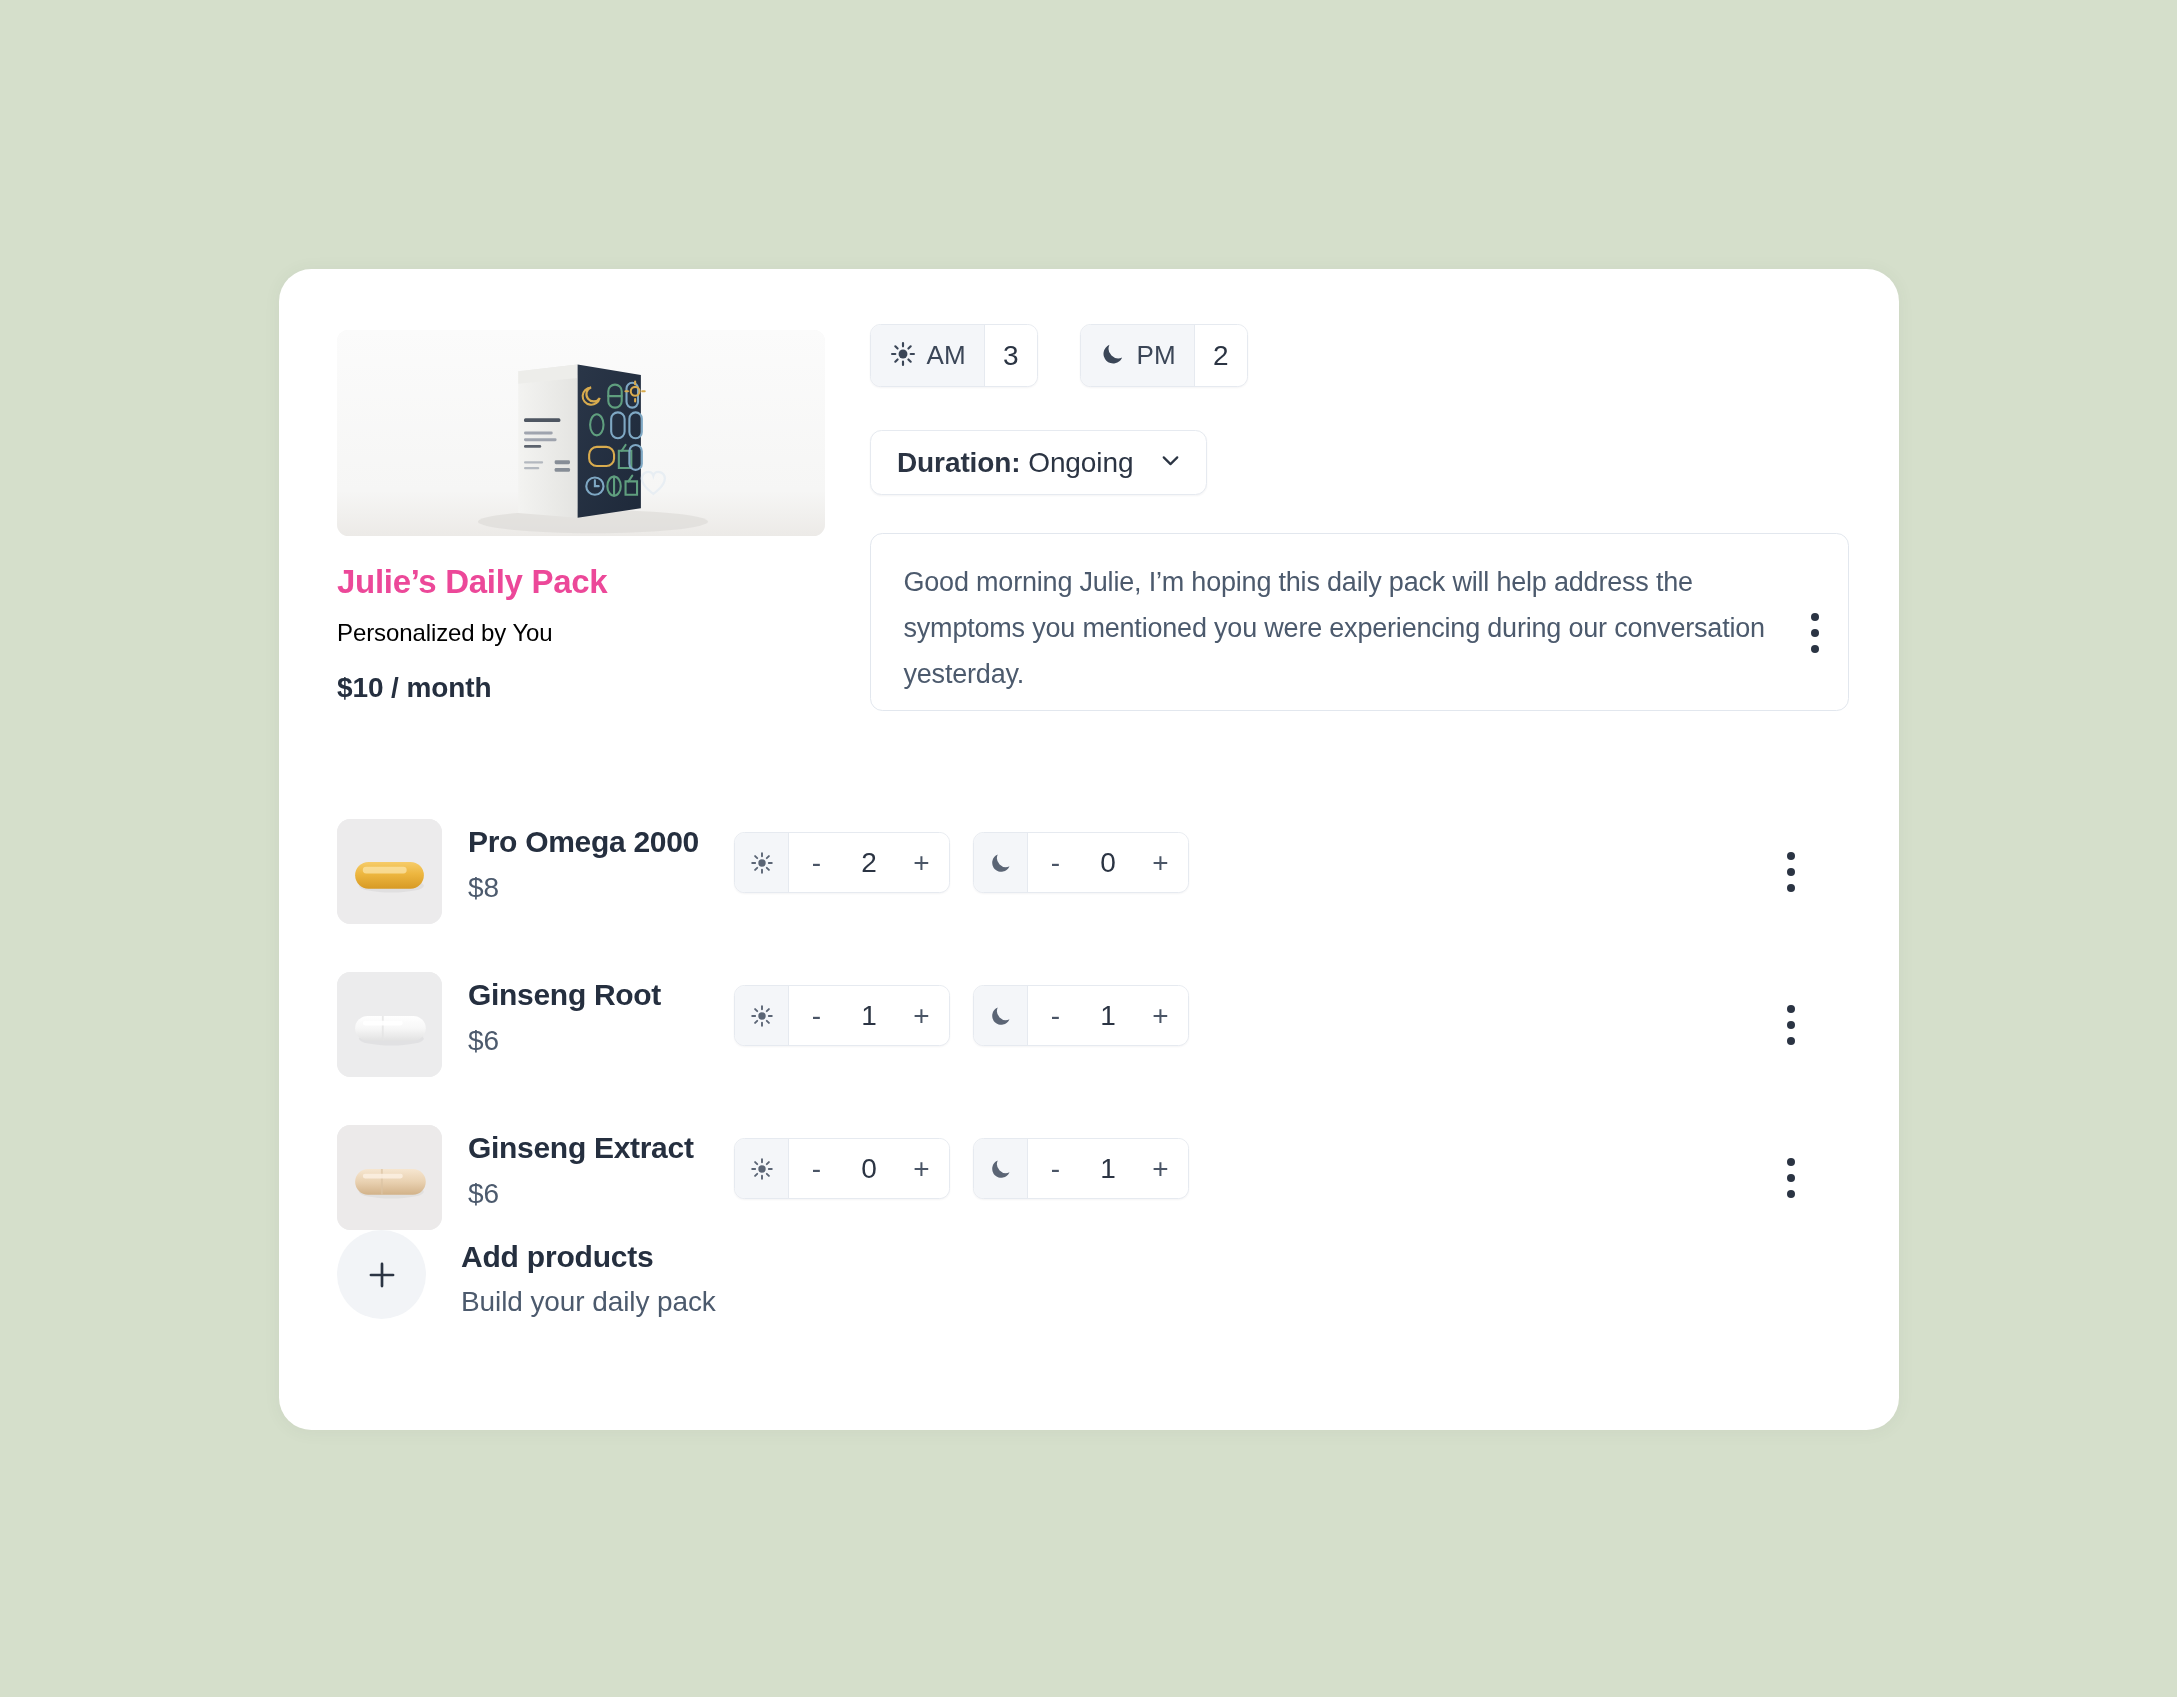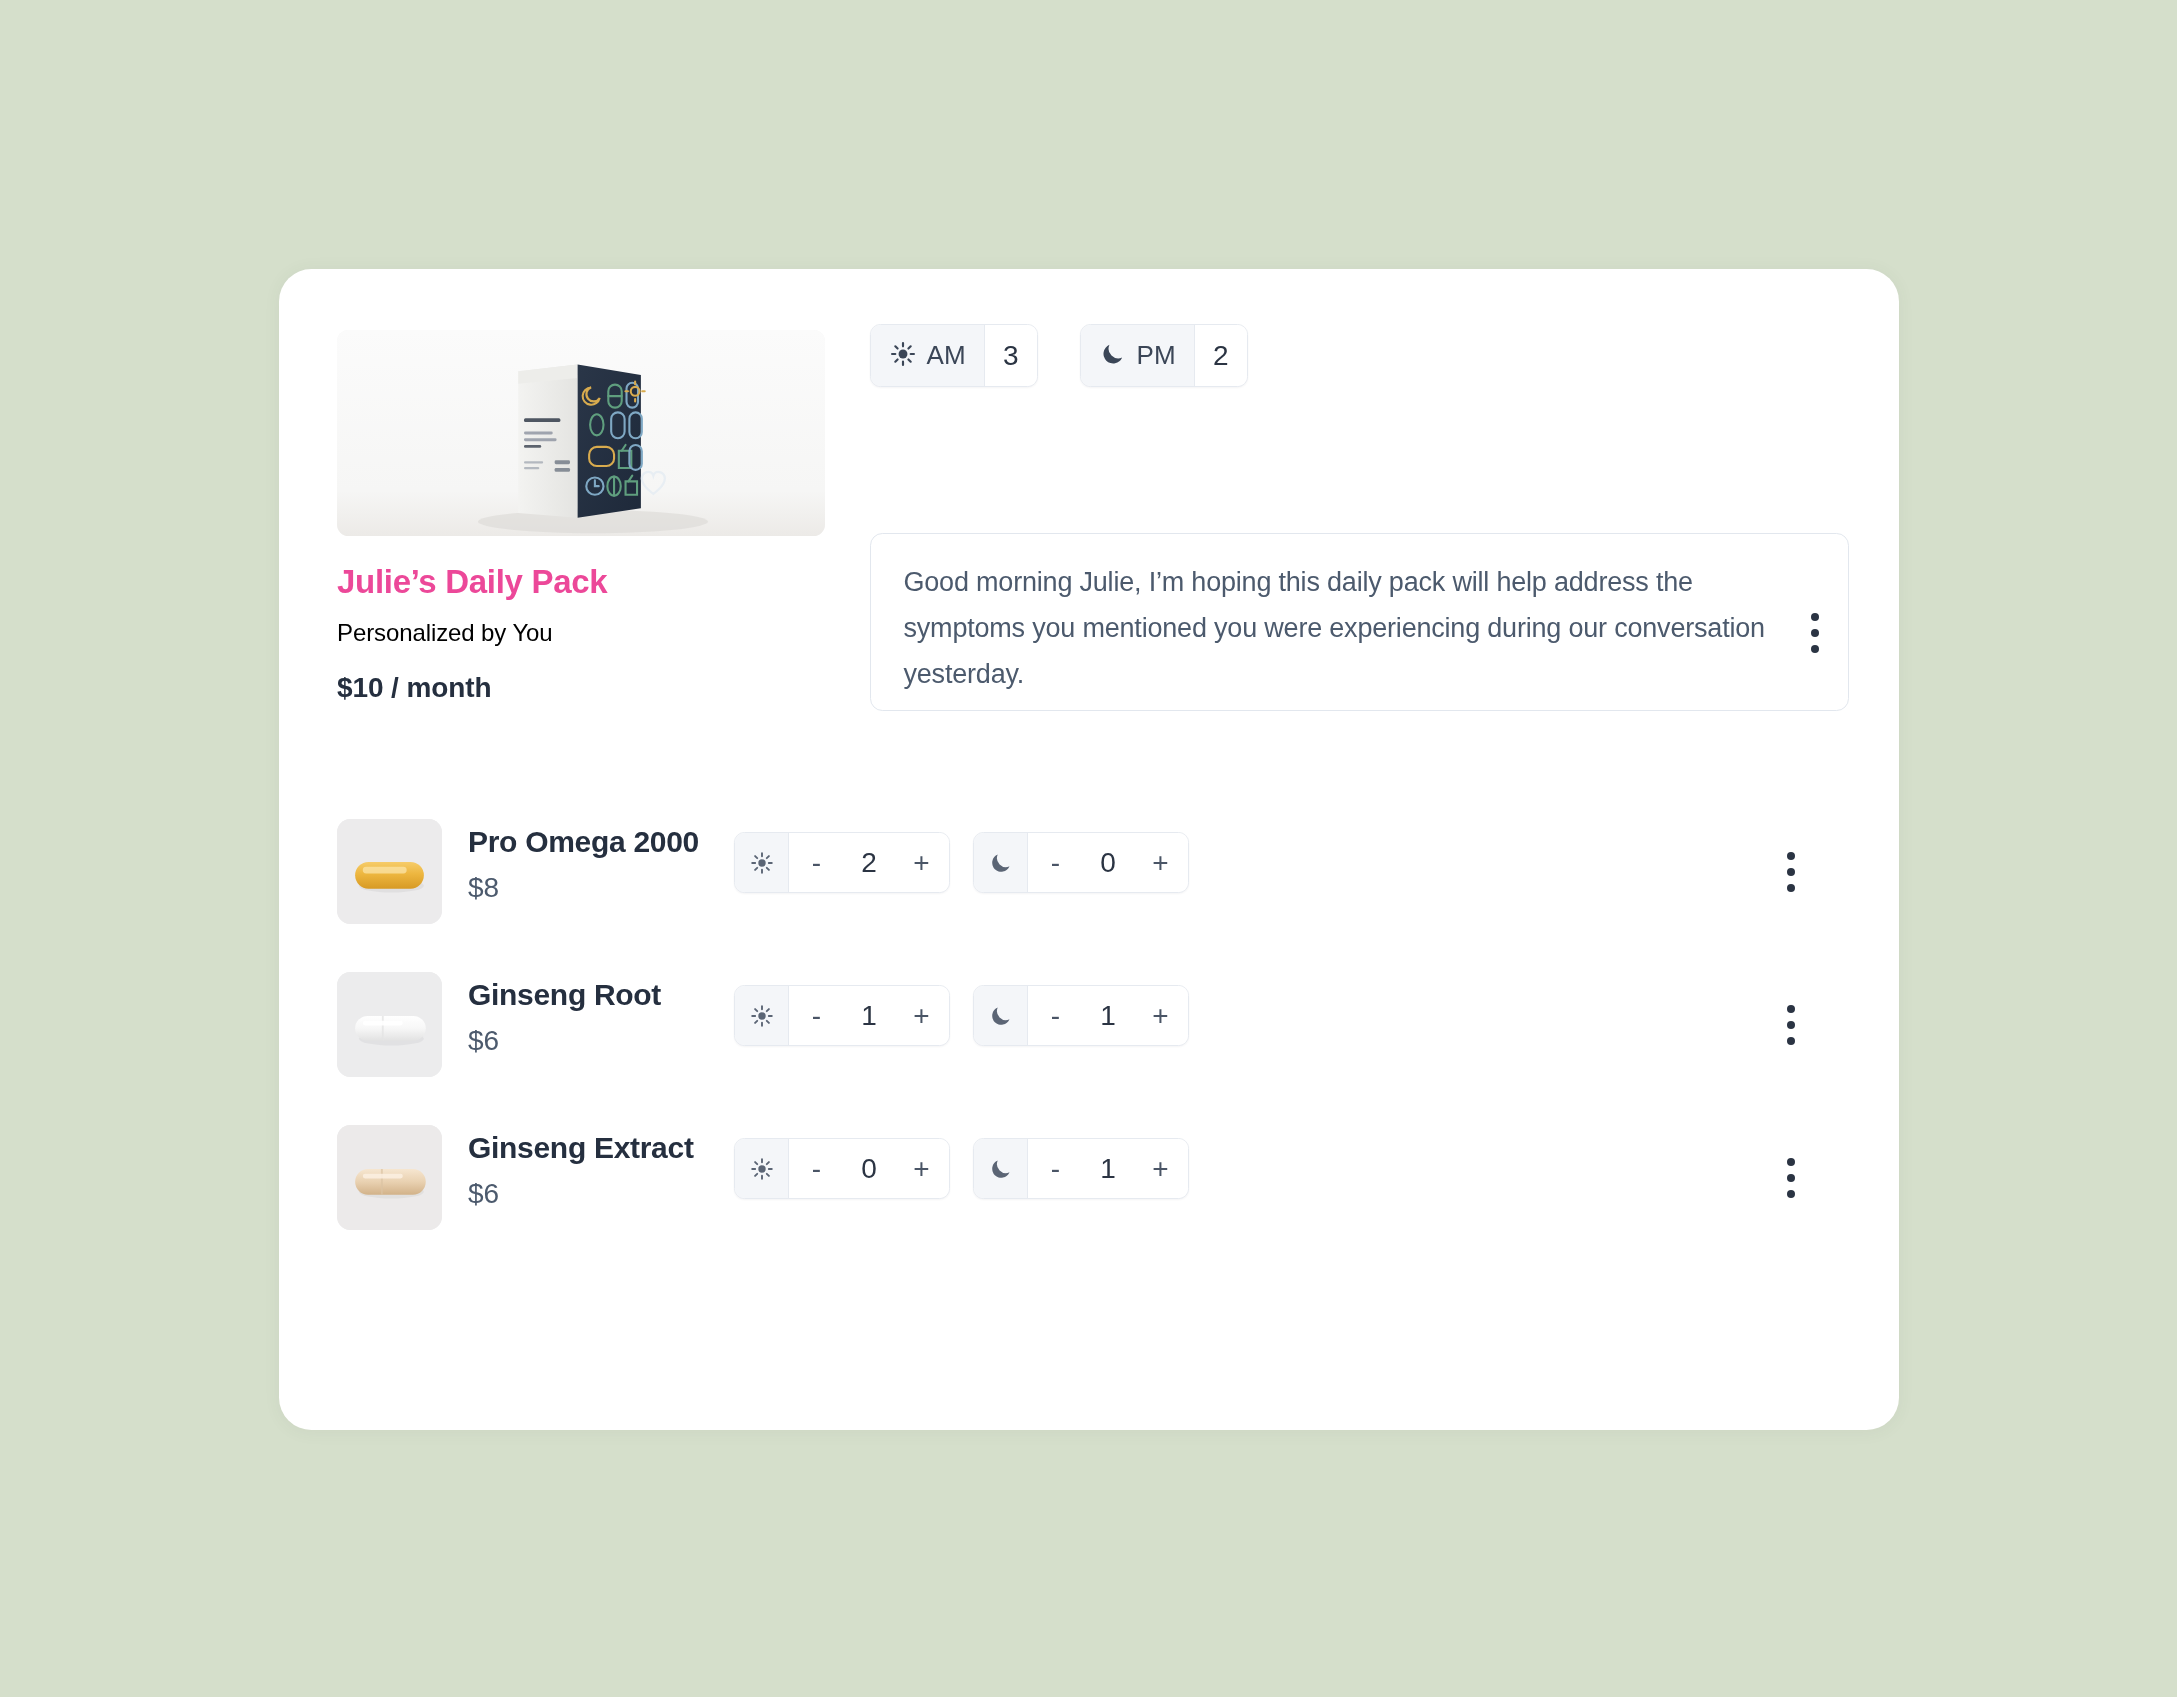--- a/index.html
+++ b/index.html
@@ -376,20 +376,28 @@
           <svg width="26" height="26" viewBox="0 0 24 24">
             <path d="M20.5 15.3A9 9 0 0 1 8.7 3.5a9 9 0 1 0 11.8 11.8z" fill="#3b4657"></path>
           </svg>
         </span>
         <span class="lbl">PM</span>
       </div>
       <div class="seg-val">2</div>
     </div>
   </div>
 
+  <div class="duration">
+    <span class="dtxt"><b>Duration:</b> <span>Ongoing</span></span>
+    <span>
+      <svg width="25" height="25" viewBox="0 0 24 24" fill="none" stroke="#2b3443" stroke-width="2.1" stroke-linecap="round" stroke-linejoin="round">
+        <path d="M5.5 9l6.5 6.5L18.5 9"></path>
+      </svg>
+    </span>
+  </div>
 
   <textarea class="note" placeholder="Add a note for your client" style="">Good morning Julie, I’m hoping this daily pack will help address the symptoms you mentioned you were experiencing during our conversation yesterday.</textarea>
 
   <div class="kebab kebab-header">
     <i></i>
     <i></i>
     <i></i>
   </div>
 
   <div class="prow prow-0">
@@ -548,15 +556,26 @@
         </div>
       </div>
     </div>
     <div class="kebab kebab-row">
       <i></i>
       <i></i>
       <i></i>
     </div>
   </div>
 
+  <div class="addrow">
+    <div class="add-circle">
+      <span>
+        <svg width="38" height="38" viewBox="0 0 24 24" fill="none" stroke="#2b3443" stroke-width="1.7" stroke-linecap="round">
+          <path d="M12 5v14M5 12h14"></path>
+        </svg>
+      </span>
+    </div>
+    <div class="add-title">Add products</div>
+    <div class="add-sub">Build your daily pack</div>
+  </div>
 
 </div>
 
 
 </body></html>

